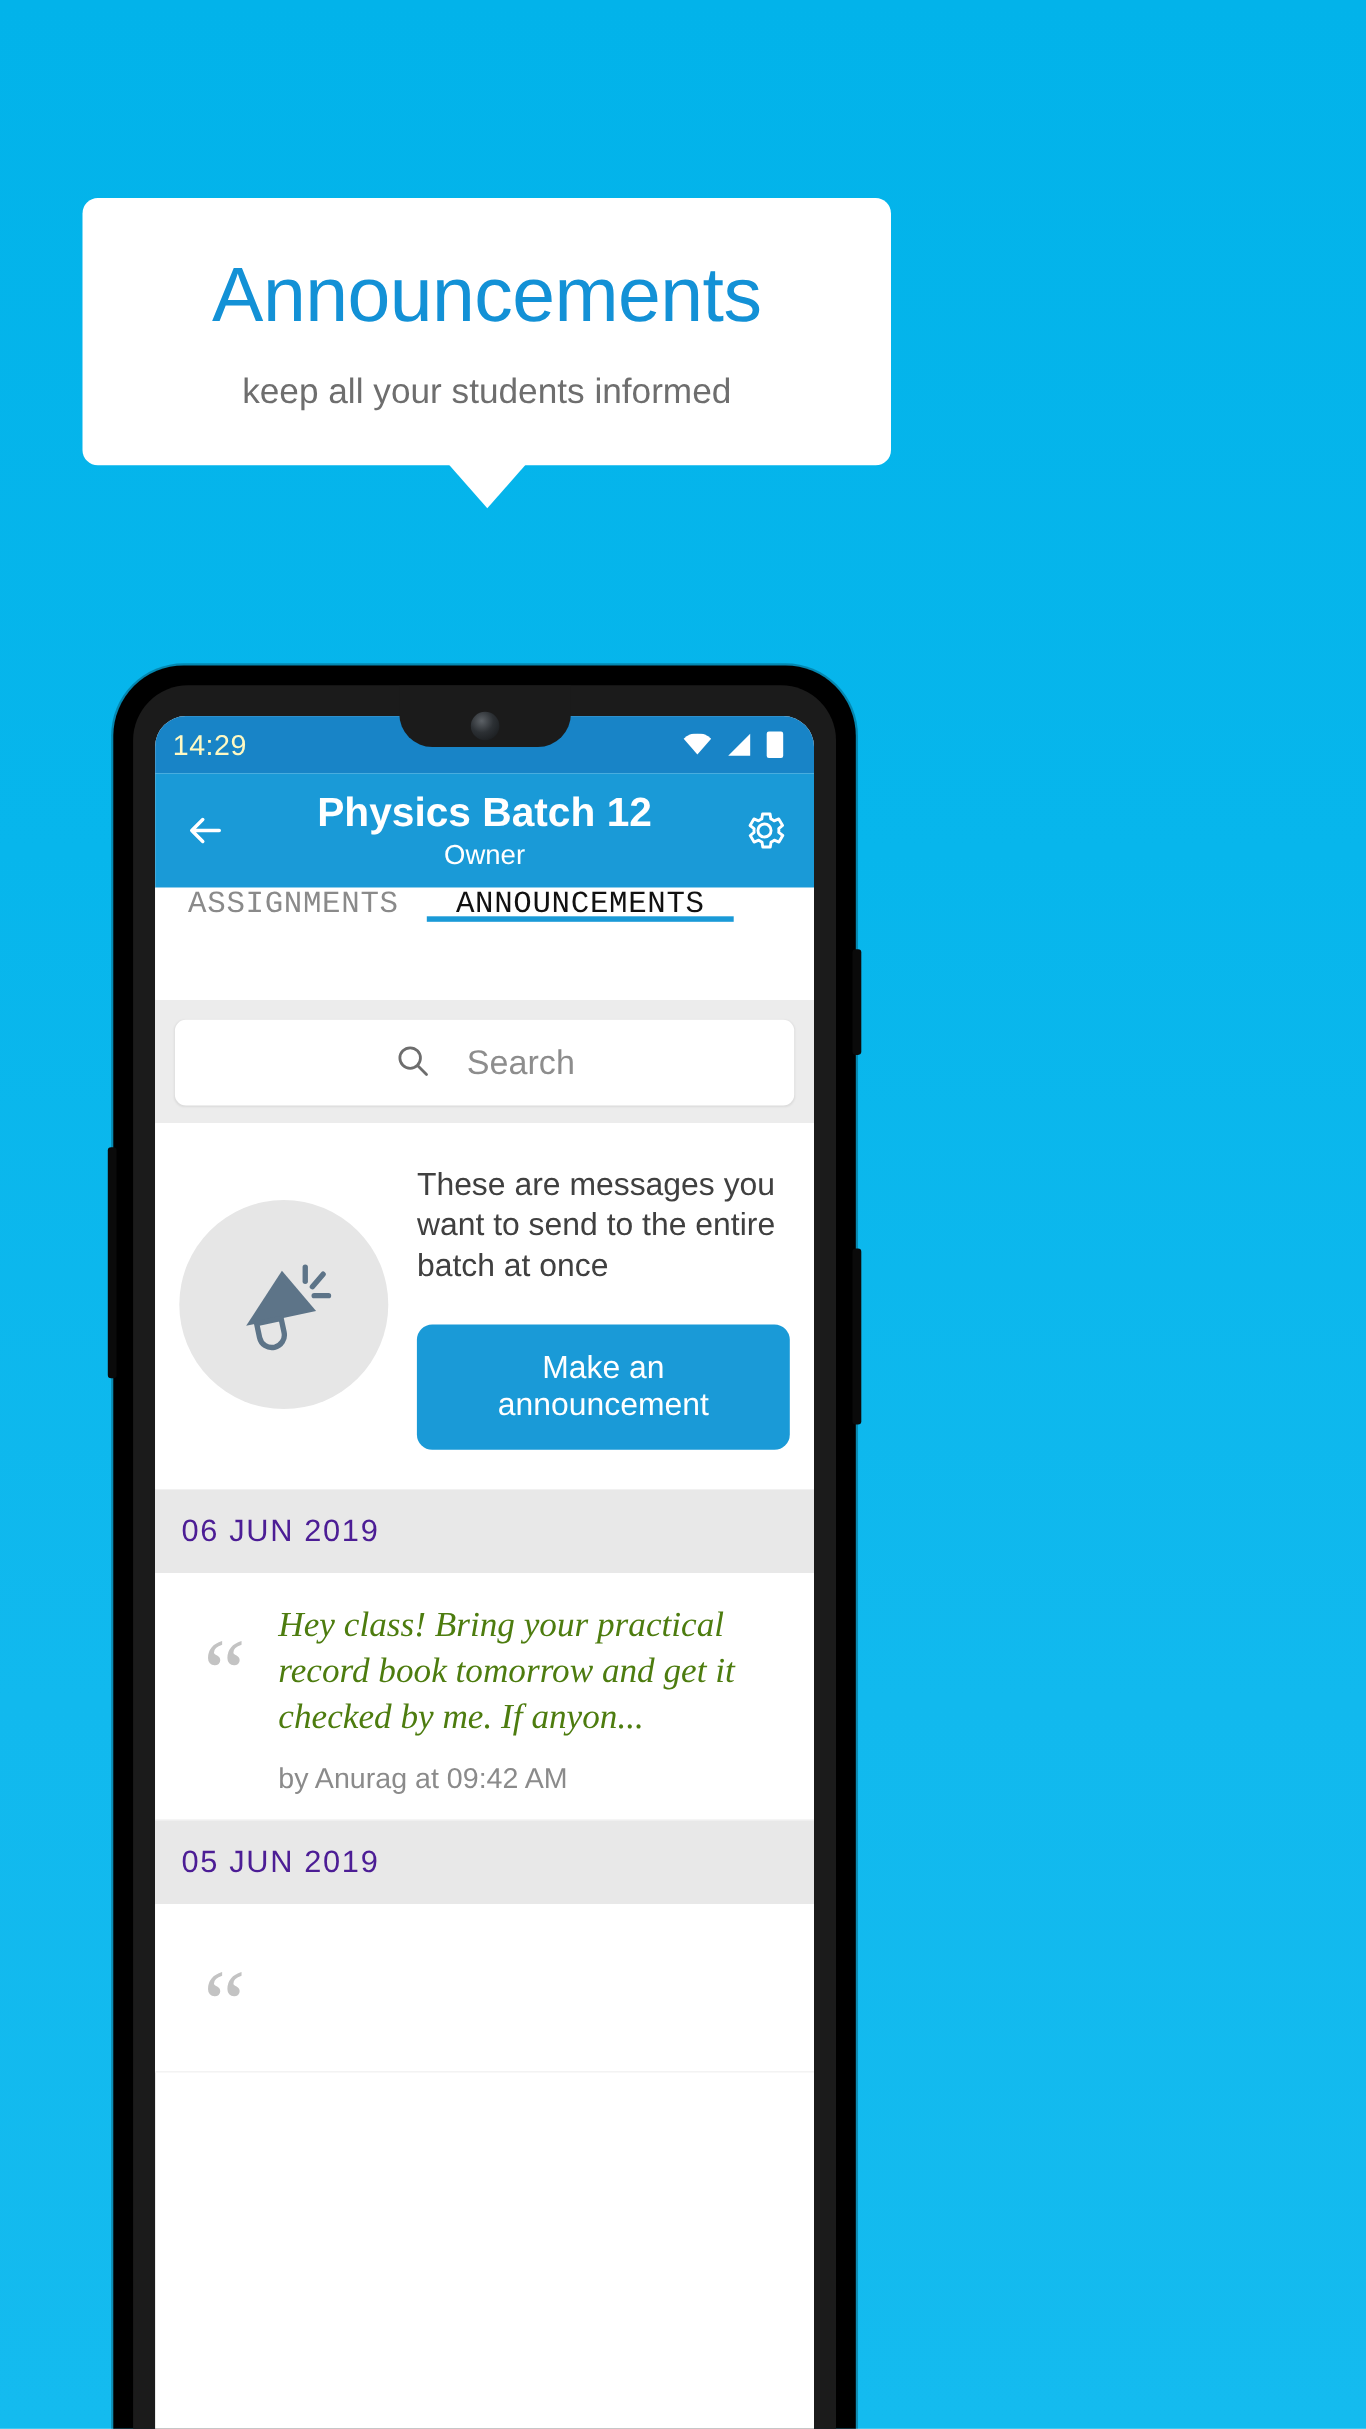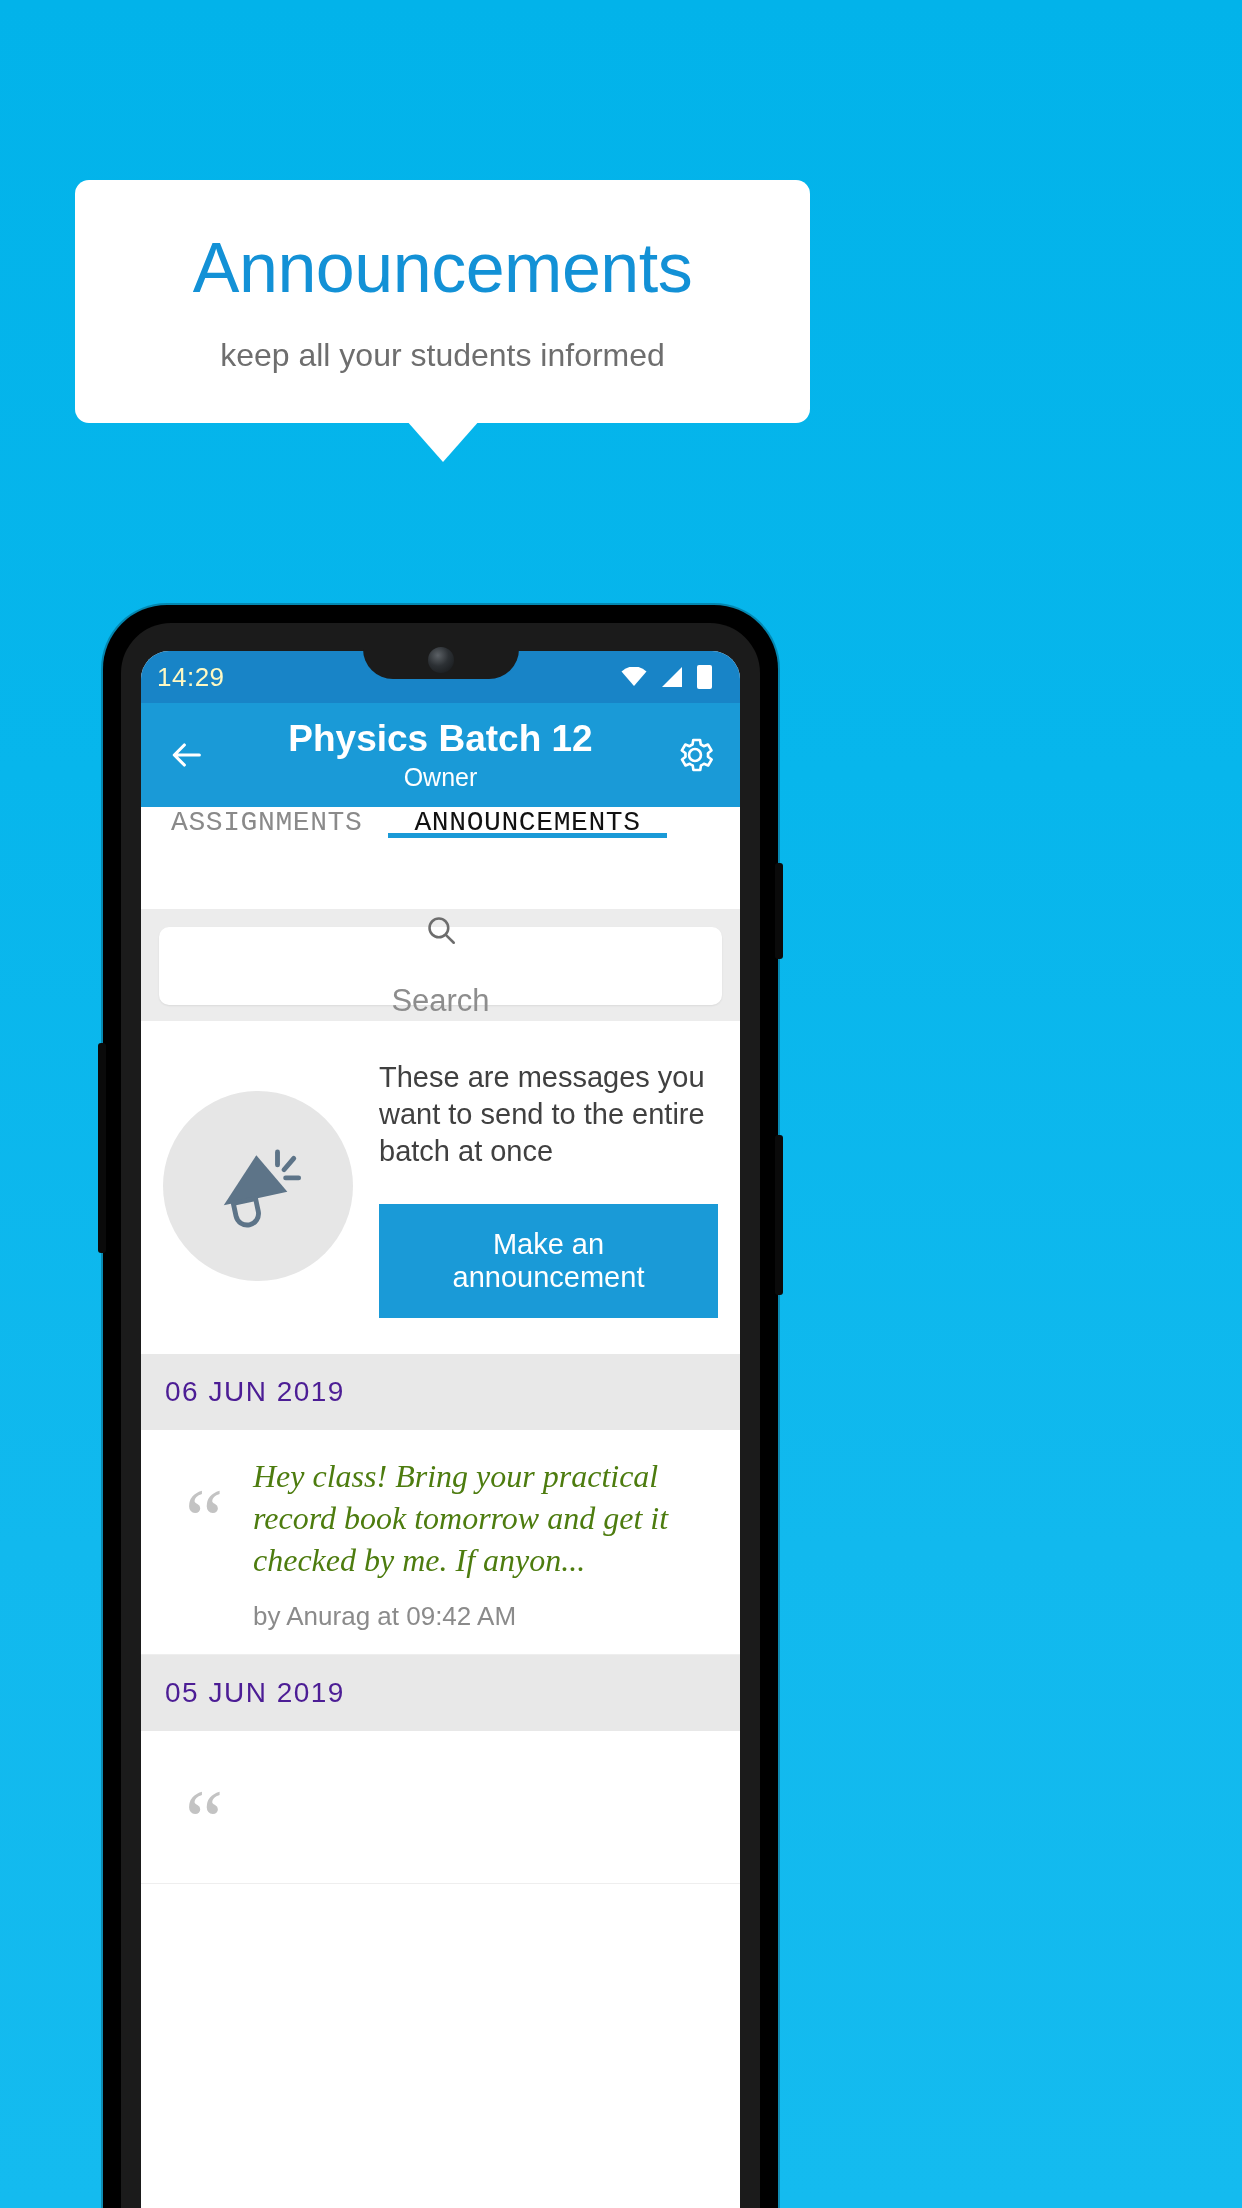--- a/index.html
+++ b/index.html
@@ -117,41 +117,40 @@
 
   
   .searchwrap{
     background:#ececec; padding:18px 18px 16px 18px;
   }
   .searchbox{
     background:#ffffff; border-radius:10px; height:78px;
     display:flex; align-items:center; justify-content:center; gap:32px;
     box-shadow:0 1px 2px rgba(0,0,0,.08);
     cursor:text;
-    flex-direction:column;
   }
   .search-ph{ color:#8d8d8d; font-size:31px; }
 
   
   .promo{
     background:#ffffff; display:flex; align-items:center;
     padding:32px 22px 36px 22px; gap:26px;
   }
   .promo-circle{
     flex:0 0 auto; width:190px; height:190px; border-radius:50%;
     background:#e6e6e6; display:flex; align-items:center; justify-content:center;
   }
   .promo-right{ flex:1 1 auto; }
   .promo-text{
     color:#404040; font-size:29px; line-height:1.28; margin-top:6px;
   }
   .promo-btn{
     display:inline-block; margin-top:34px;
     background:#1a9ad7; color:#ffffff; font-size:29px;
-    padding:24px 28px; border-radius:0; border:none;
+    padding:24px 28px; border-radius:14px; border:none;
     cursor:pointer; font-family:inherit;
   }
 
   
   .date-hdr{
     background:#e8e8e8; color:#4c1d95; font-size:28px;
     padding:22px 24px; letter-spacing:1.5px;
   }
   .ann{
     background:#ffffff; display:flex; padding:26px 24px 22px 24px;

